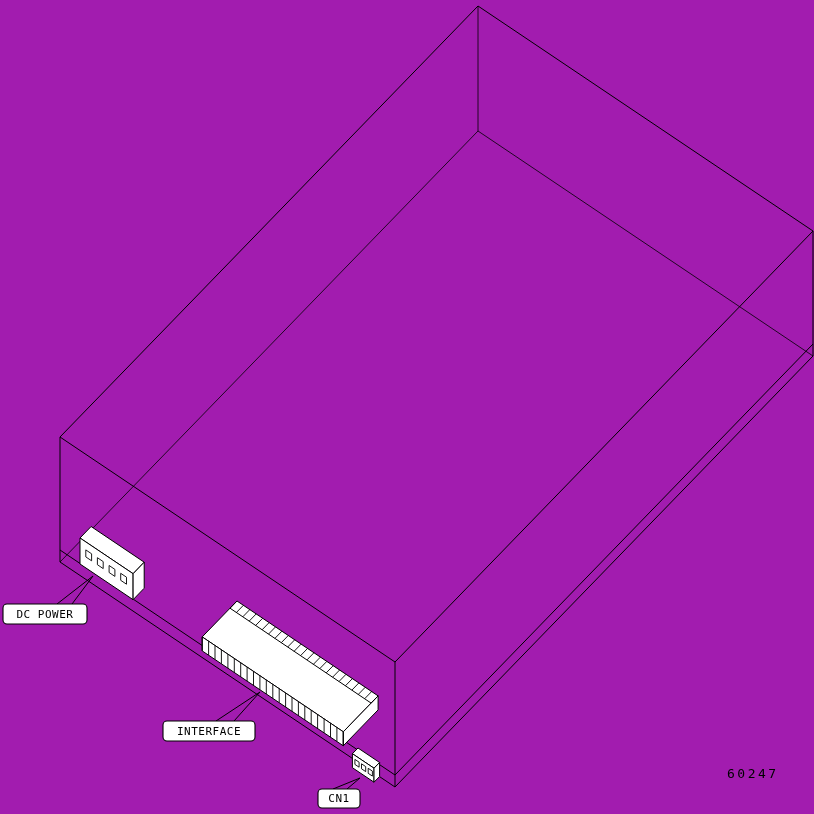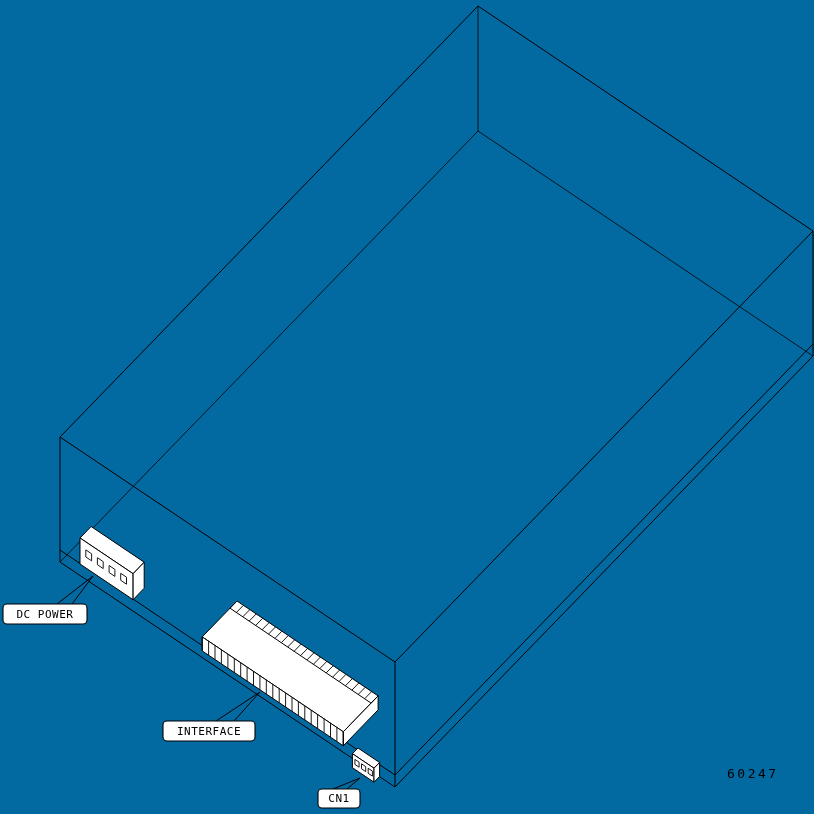--- a/index.html
+++ b/index.html
@@ -1,16 +1,16 @@
 <!DOCTYPE html>
 <html><head>
 <meta charset="utf-8">
 <style>
   html,body{margin:0;padding:0;background:#ffffff;}
-  .stage{width:814px;height:814px;position:relative;background:#0369a1;overflow:hidden;}
+  .stage{width:814px;height:814px;position:relative;background:#a21caf;overflow:hidden;}
   svg{display:block;}
   .edge{fill:none;stroke:#000000;stroke-width:1;}
   .hidden-edge{fill:none;stroke:#000000;stroke-width:0.8;}
   .face{fill:#ffffff;stroke:#000000;stroke-width:1;}
   .pin{fill:#ffffff;stroke:#000000;stroke-width:0.9;}
   .teeth path{fill:none;stroke:#000000;stroke-width:0.9;}
   .callout-box{fill:#ffffff;stroke:#000000;stroke-width:1.1;}
   .callout-text{font:11px "DejaVu Sans Mono", monospace;letter-spacing:0.5px;fill:#000000;}
   .fig-num{font:13px "DejaVu Sans Mono", monospace;letter-spacing:2.5px;fill:#000000;}
 </style>

